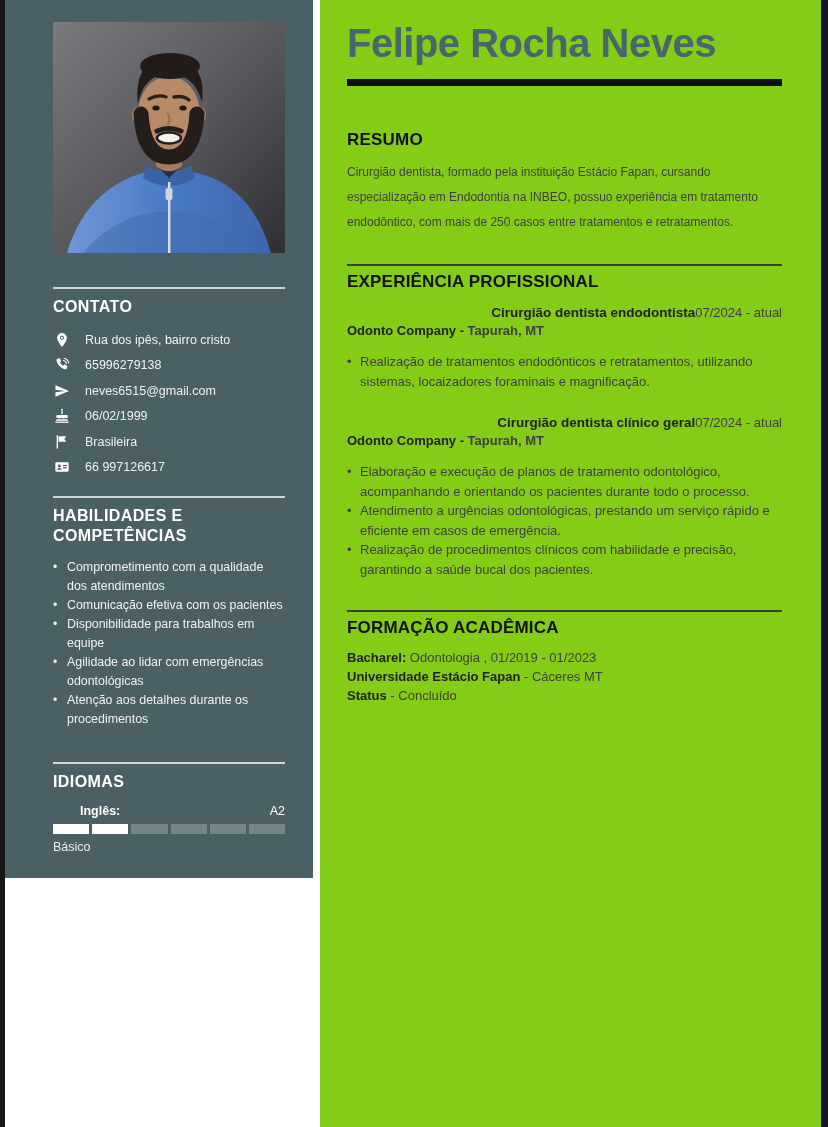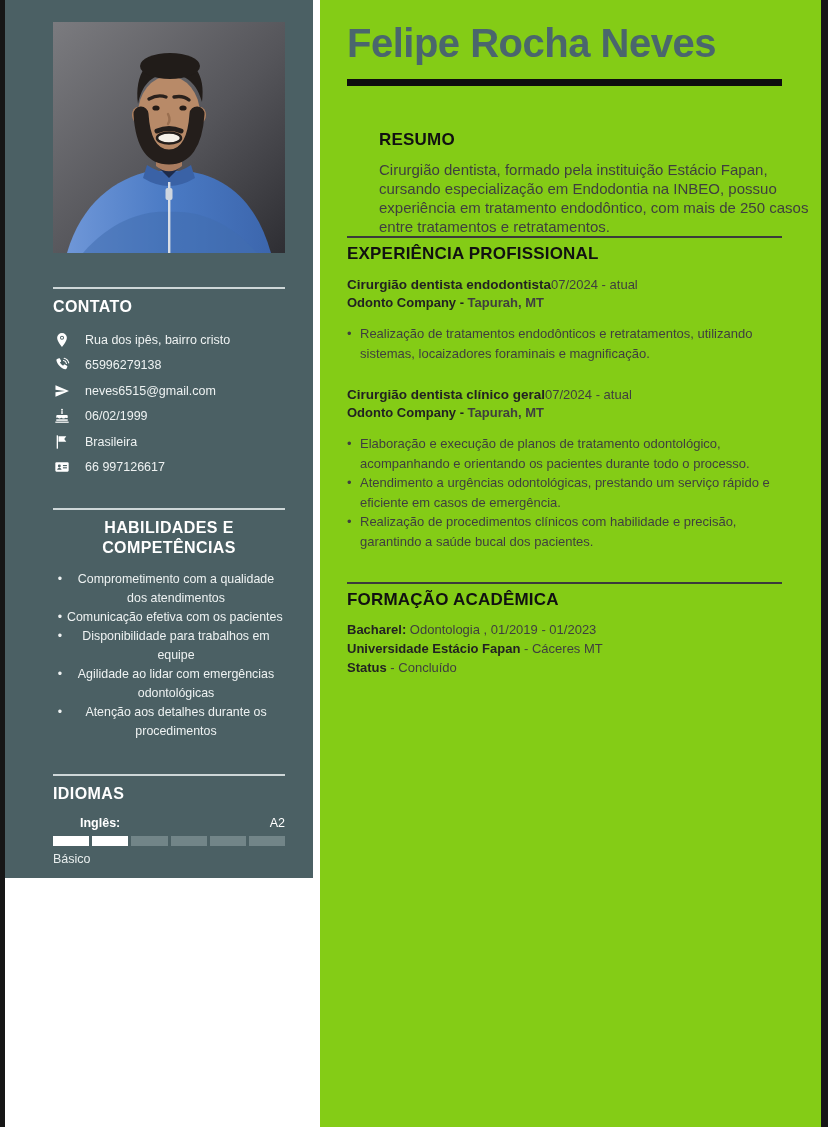--- a/index.html
+++ b/index.html
@@ -37,27 +37,27 @@
   .lang-desc { margin-top:6px; font-size:12.5px; color:#e8eeee; }
 
   
   .main { position:absolute; left:320px; top:0; width:510px; height:1127px;
           background:#84cc16; padding:20px 48px 0 27px; }
   .page-title { font-size:40px; font-weight:bold; color:#4a666d; letter-spacing:-.5px; line-height:46px; }
   .title-rule { height:7px; background:#0e0e0e; margin-top:13px; width:435px; }
   .main-section { width:435px; }
   .section-rule { height:2px; background:#3b3b3b; }
   .main-heading { font-size:17px; font-weight:bold; color:#111111; letter-spacing:.2px; line-height:20px; }
-  .summary-section { margin-top:44px;margin-left:32px; }
-  .summary-text { margin-top:10px; font-size:15px; line-height:19px; color:#3f3f3f; }
-  .experience-section { }
+  .summary-section { margin-top:44px; }
+  .summary-text { margin-top:10px; font-size:12px; line-height:25px; color:#3f3f3f; }
+  .experience-section { margin-top:29px; }
   .experience-section .main-heading { margin-top:6px; }
   .job { margin-top:12px; }
   .job + .job { margin-top:23px; }
-  .job-header { display:flex; justify-content:flex-start; align-items:baseline; }
+  .job-header { display:flex; justify-content:flex-end; align-items:baseline; }
   .job-title { font-size:13.5px; font-weight:bold; color:#222222; line-height:18px; }
   .job-dates { font-size:13px; color:#3f3f3f; }
   .job-subtitle { font-size:13px; color:#3f3f3f; line-height:18px;font-weight:bold; }
   .job-subtitle b { color:#222222; }
   .bullet-list { list-style:none; margin-top:12px; }
   .bullet-list li { display:flex; font-size:13px; line-height:19.5px; color:#3f3f3f; }
   .bullet-list li .dot { width:13px; flex:0 0 13px; }
   .education-section { margin-top:31px; }
   .education-section .main-heading { margin-top:6px; }
   .edu-entry { margin-top:10px; font-size:13px; line-height:19px; color:#3f3f3f; }
@@ -191,21 +191,21 @@
                 <rect x="13.4" y="9" width="6" height="1.7" fill="#4b6064"></rect>
                 <rect x="13.4" y="12.4" width="6" height="1.7" fill="#4b6064"></rect>
               </svg>
           </span>
           <span class="ctext">66 997126617</span>
         </div>
 
       </div>
     </section>
 
-    <section class="side-section" style="margin-top:28px;text-align:center;">
+    <section class="side-section" style="margin-top:16px;">
       <div class="side-rule"></div>
       <h2 class="side-heading">HABILIDADES E COMPETÊNCIAS</h2>
       <ul class="skill-list">
         <li>
             <span class="dot">•</span>
             <span>Comprometimento com a qualidade dos atendimentos</span>
           </li>
         <li>
             <span class="dot">•</span>
             <span>Comunicação efetiva com os pacientes</span>

